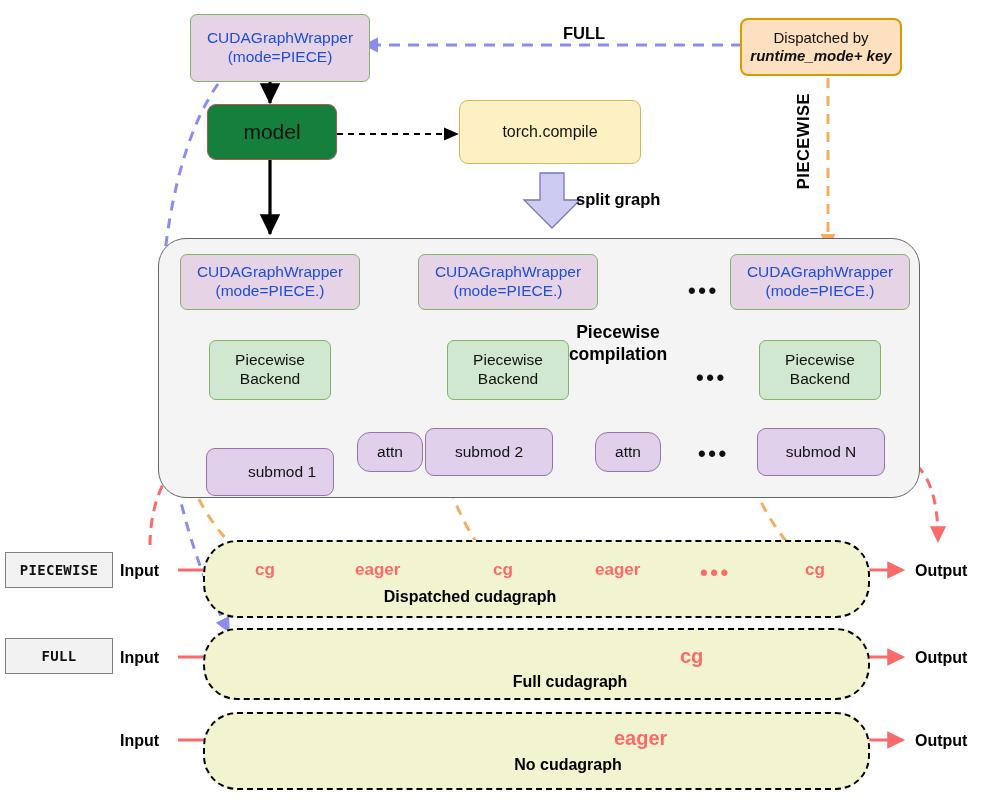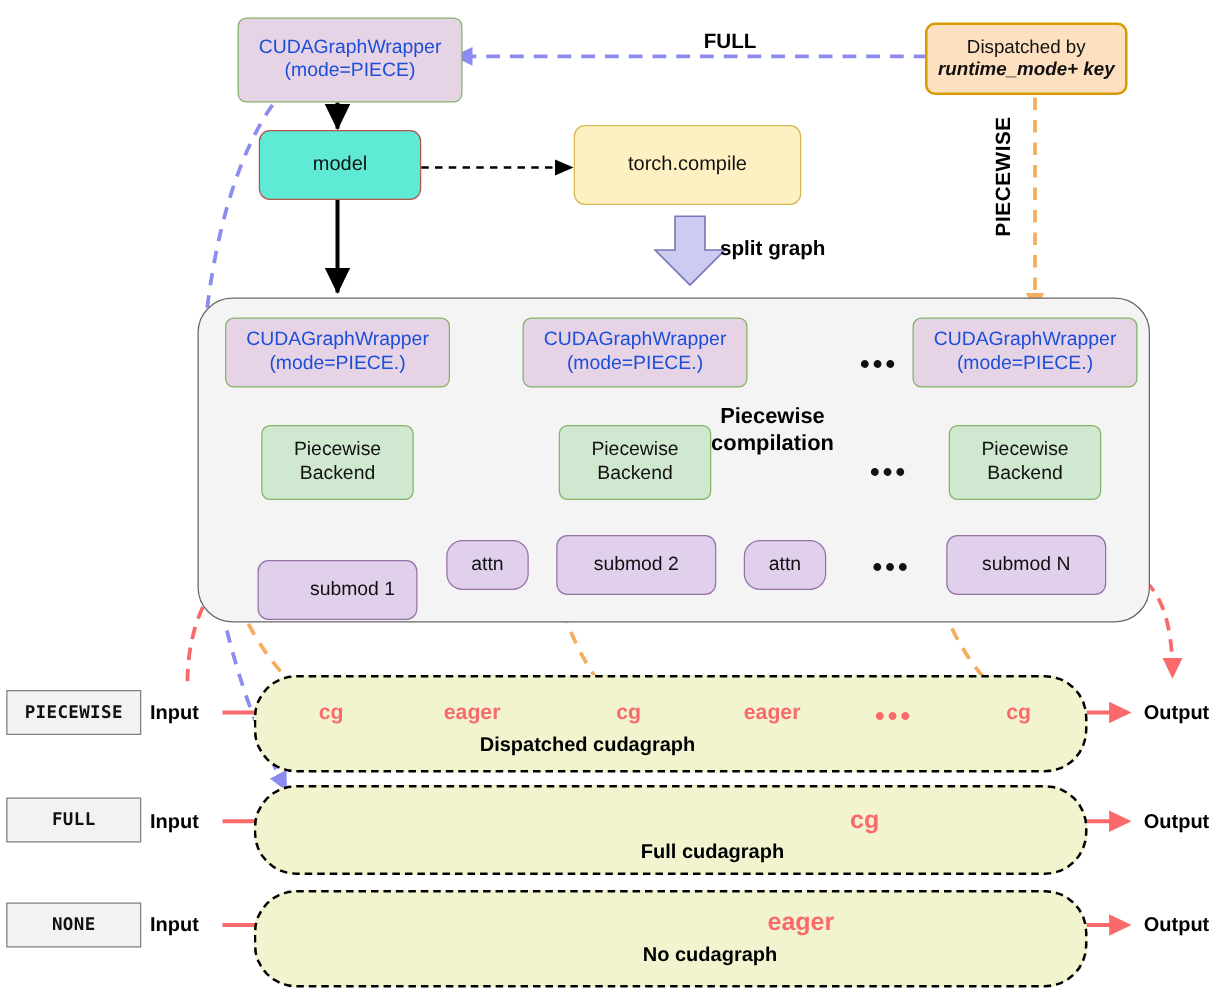--- a/index.html
+++ b/index.html
@@ -10,22 +10,22 @@
   svg#wires{position:absolute;left:0;top:0;width:985px;height:800px;
             pointer-events:none;}
 
   .box{position:absolute;box-sizing:border-box;display:flex;
        align-items:center;justify-content:center;text-align:center;
        line-height:1.22;}
 
   
   .n-wrapper{background:#e7d3e6;border:1.6px solid #82b366;border-radius:7px;
              color:#1d4ed8;font-size:15.5px;}
-  .n-model{background:#5eead4;border:1.6px solid #b85450;border-radius:9px;
-           color:#111;font-size:16px;}
+  .n-model{background:#15803d;border:1.6px solid #b85450;border-radius:9px;
+           color:#111;font-size:21px;}
   .n-compile{background:#fdf0c2;border:1.6px solid #d6b656;border-radius:9px;
              color:#111;font-size:16px;}
   .n-dispatch{background:#fde0c0;border:2.4px solid #d79b00;border-radius:8px;
               color:#111;font-size:15px;flex-direction:column;}
   .n-backend{background:#cfe8cf;border:1.6px solid #82b366;border-radius:7px;
              color:#111;font-size:15.5px;}
   .n-submod{background:#e0d0ec;border:1.6px solid #9673a6;border-radius:9px;
             color:#111;font-size:15.5px;}
   .n-attn{background:#e0d0ec;border:1.6px solid #9673a6;border-radius:13px;
           color:#111;font-size:15.5px;}
@@ -199,21 +199,21 @@
       <span>CUDAGraphWrapper</span><br>
       <span>(mode=PIECE.)</span>
     </span>
   </div>
   <div class="box n-backend" style="left:447px;top:340px;width:122px;height:60px;">
     <span>
       <span>Piecewise</span><br>
       <span>Backend</span>
     </span>
   </div>
-  <div class="box n-submod" style="left:445px;top:428px;width:128px;height:48px;">
+  <div class="box n-submod" style="left:425px;top:428px;width:128px;height:48px;">
     <span>submod 2</span>
   </div>
 
   <div class="box n-attn" style="left:595px;top:432px;width:66px;height:40px;">
     <span>attn</span>
   </div>
 
   <div class="box n-wrapper" style="left:730px;top:254px;width:180px;height:56px;">
     <span>
       <span>CUDAGraphWrapper</span><br>
@@ -255,23 +255,20 @@
     <span>FULL</span>
   </div>
   <div class="io-label" style="left:120px;top:649px;">Input</div>
   <div class="io-label" style="left:915px;top:649px;">Output</div>
 
   <div class="step big" style="left:680px;top:645px;">cg</div>
 
   <div class="lane-cap" style="left:570px;top:673px;transform:translateX(-50%);">Full cudagraph</div>
 
   <div class="lane" style="left:203px;top:712px;width:667px;height:78px;"></div>
-  <div class="mode-badge" style="left:5px;top:722px;width:108px;height:36px;">
-    <span>NONE</span>
-  </div>
   <div class="io-label" style="left:120px;top:732px;">Input</div>
   <div class="io-label" style="left:915px;top:732px;">Output</div>
 
   <div class="step big" style="left:614px;top:727px;">eager</div>
 
   <div class="lane-cap" style="left:568px;top:756px;transform:translateX(-50%);">No cudagraph</div>
 
 </div>
 
 </body></html>

